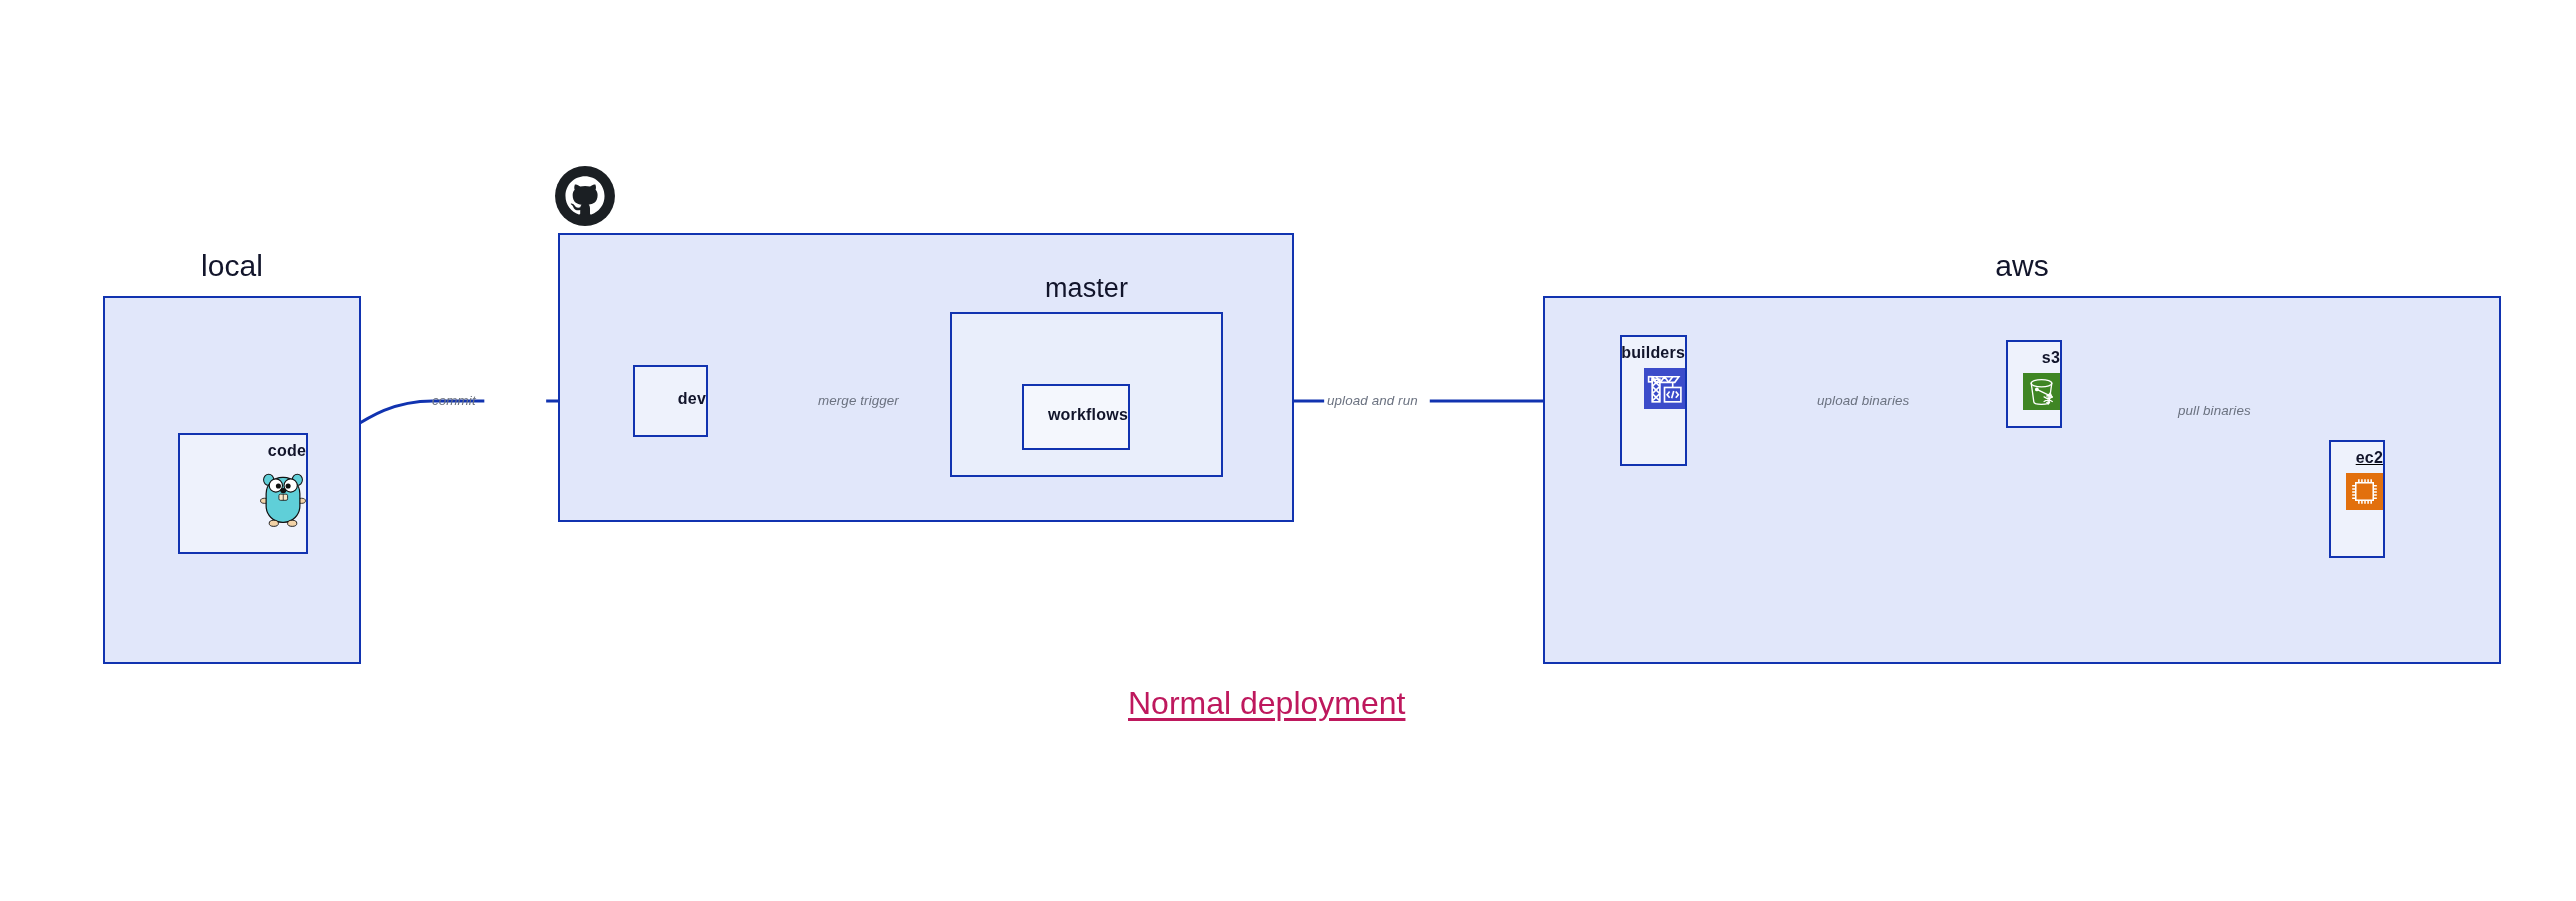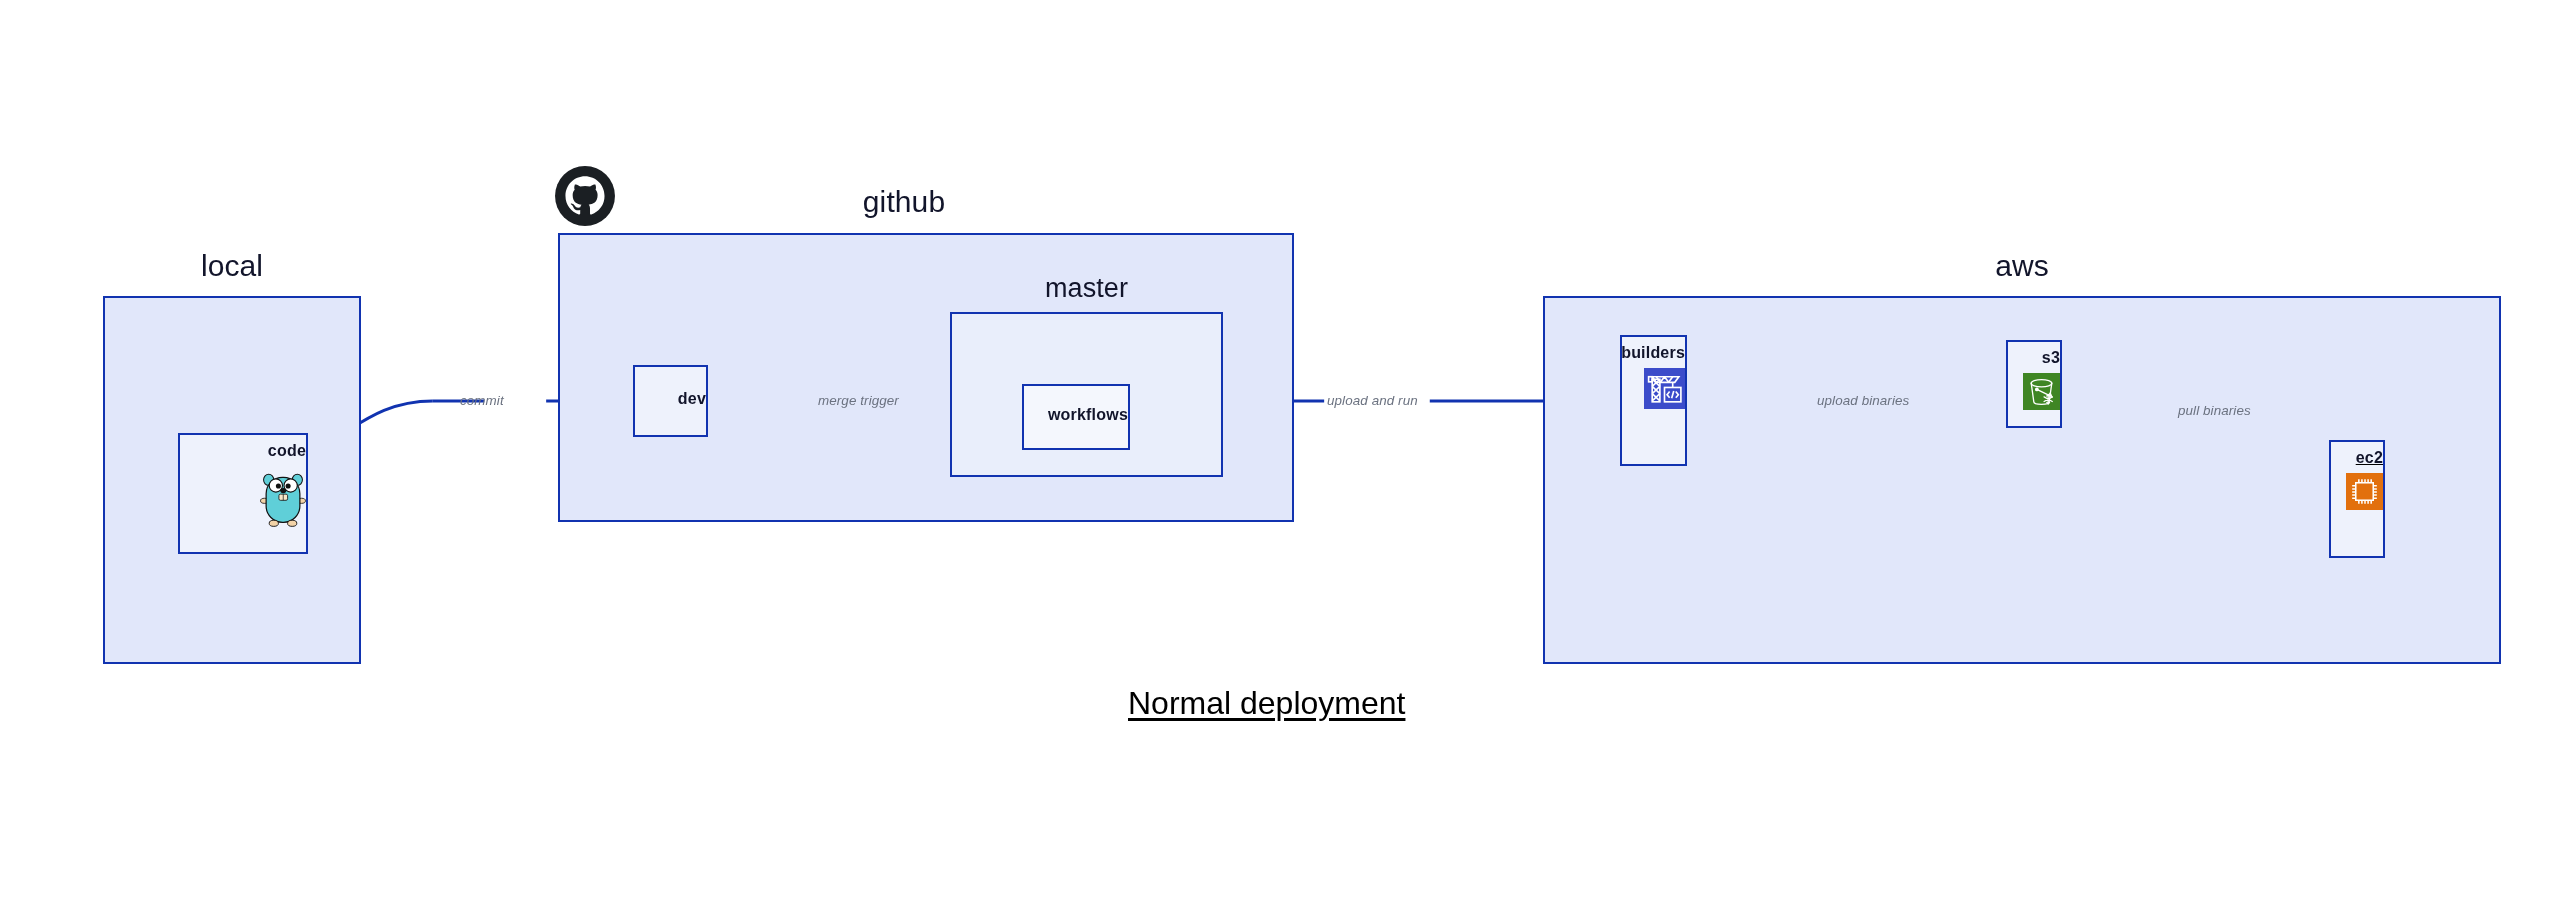--- a/index.html
+++ b/index.html
@@ -70,21 +70,21 @@
     color: #6b7280;
     font-size: 13.4px;
     font-style: italic;
     white-space: nowrap;
     background: transparent;
     letter-spacing: 0.1px;
   }
   
   .diagram-title {
     position: absolute;
-    color: #000000;
+    color: #be185d;
     font-size: 32px;
     font-weight: 400;
     text-decoration: underline;
     text-underline-offset: 4.1px;
     white-space: nowrap;
   }
   
   #edges {
     position: absolute;
     left: 0;
@@ -169,21 +169,20 @@
       </svg>
     </div>
   </div>
 
   <div class="logo" style="left:554px; top:165px;">
     <svg width="62" height="62" viewBox="0 0 120 120" xmlns="http://www.w3.org/2000/svg">
       <circle cx="60" cy="60" r="58" fill="#1b1f23"></circle>
       <path d="M60 22c-20.9 0-37.8 16.9-37.8 37.8 0 16.7 10.8 30.9 25.9 35.9 1.9.3 2.6-.8 2.6-1.8v-6.9c-10.5 2.3-12.7-4.5-12.7-4.5-1.7-4.4-4.2-5.5-4.2-5.5-3.4-2.3.3-2.3.3-2.3 3.8.3 5.8 3.9 5.8 3.9 3.4 5.8 8.9 4.1 11 3.2.3-2.4 1.3-4.1 2.4-5-8.4-1-17.2-4.2-17.2-18.7 0-4.1 1.5-7.5 3.9-10.2-.4-1-1.7-4.9.4-10.1 0 0 3.2-1 10.4 3.9a36 36 0 0 1 18.9 0c7.2-4.9 10.4-3.9 10.4-3.9 2.1 5.2.8 9.1.4 10.1 2.4 2.7 3.9 6.1 3.9 10.2 0 14.6-8.9 17.7-17.3 18.6 1.4 1.2 2.6 3.5 2.6 7v10.4c0 1 .7 2.2 2.6 1.8A37.9 37.9 0 0 0 97.8 59.8C97.8 38.9 80.9 22 60 22z" fill="#ffffff"></path>
     </svg>
   </div>
-  <div class="group-label" style="left:556px; top:185px; width:696px; text-align:center;">github</div>
   <div class="group-box" style="left:558px; top:233px; width:736px; height:289px;"></div>
 
   <div class="node" style="left:633px; top:365px; width:75px; height:72px;">
     <div class="node-label" style="margin-top:23px;margin-left:12px;">dev</div>
   </div>
 
   <div class="group-label" style="left:950px; top:273px; width:273px; text-align:center; font-size:27px;">master</div>
   <div class="sub-box" style="left:950px; top:312px; width:273px; height:165px;"></div>
 
   <div class="node" style="left:1022px; top:384px; width:108px; height:66px; background:#f4f7fd;padding-left:11px;">
@@ -254,21 +253,21 @@
           <path d="M25 53 L25 60 M31 53 L31 60 M37 53 L37 60 M43 53 L43 60 M49 53 L49 60"></path>
 
           <path d="M19 25 L12 25 M19 31 L12 31 M19 37 L12 37 M19 43 L12 43 M19 49 L12 49"></path>
 
           <path d="M53 25 L60 25 M53 31 L60 31 M53 37 L60 37 M53 43 L60 43 M53 49 L60 49"></path>
         </g>
       </svg>
     </div>
   </div>
 
-  <div class="edge-label" style="left:432px; top:393px;margin-left:28px;">commit</div>
+  <div class="edge-label" style="left:432px; top:393px;">commit</div>
 
   <div class="edge-label" style="left:818px; top:393px;">merge trigger</div>
 
   <div class="edge-label" style="left:1327px; top:393px;">upload and run</div>
 
   <div class="edge-label" style="left:1817px; top:393px;">upload binaries</div>
 
   <div class="edge-label" style="left:2178px; top:403px;">pull binaries</div>
 
   <div class="diagram-title" style="left:1128px; top:685px;">Normal deployment</div>

